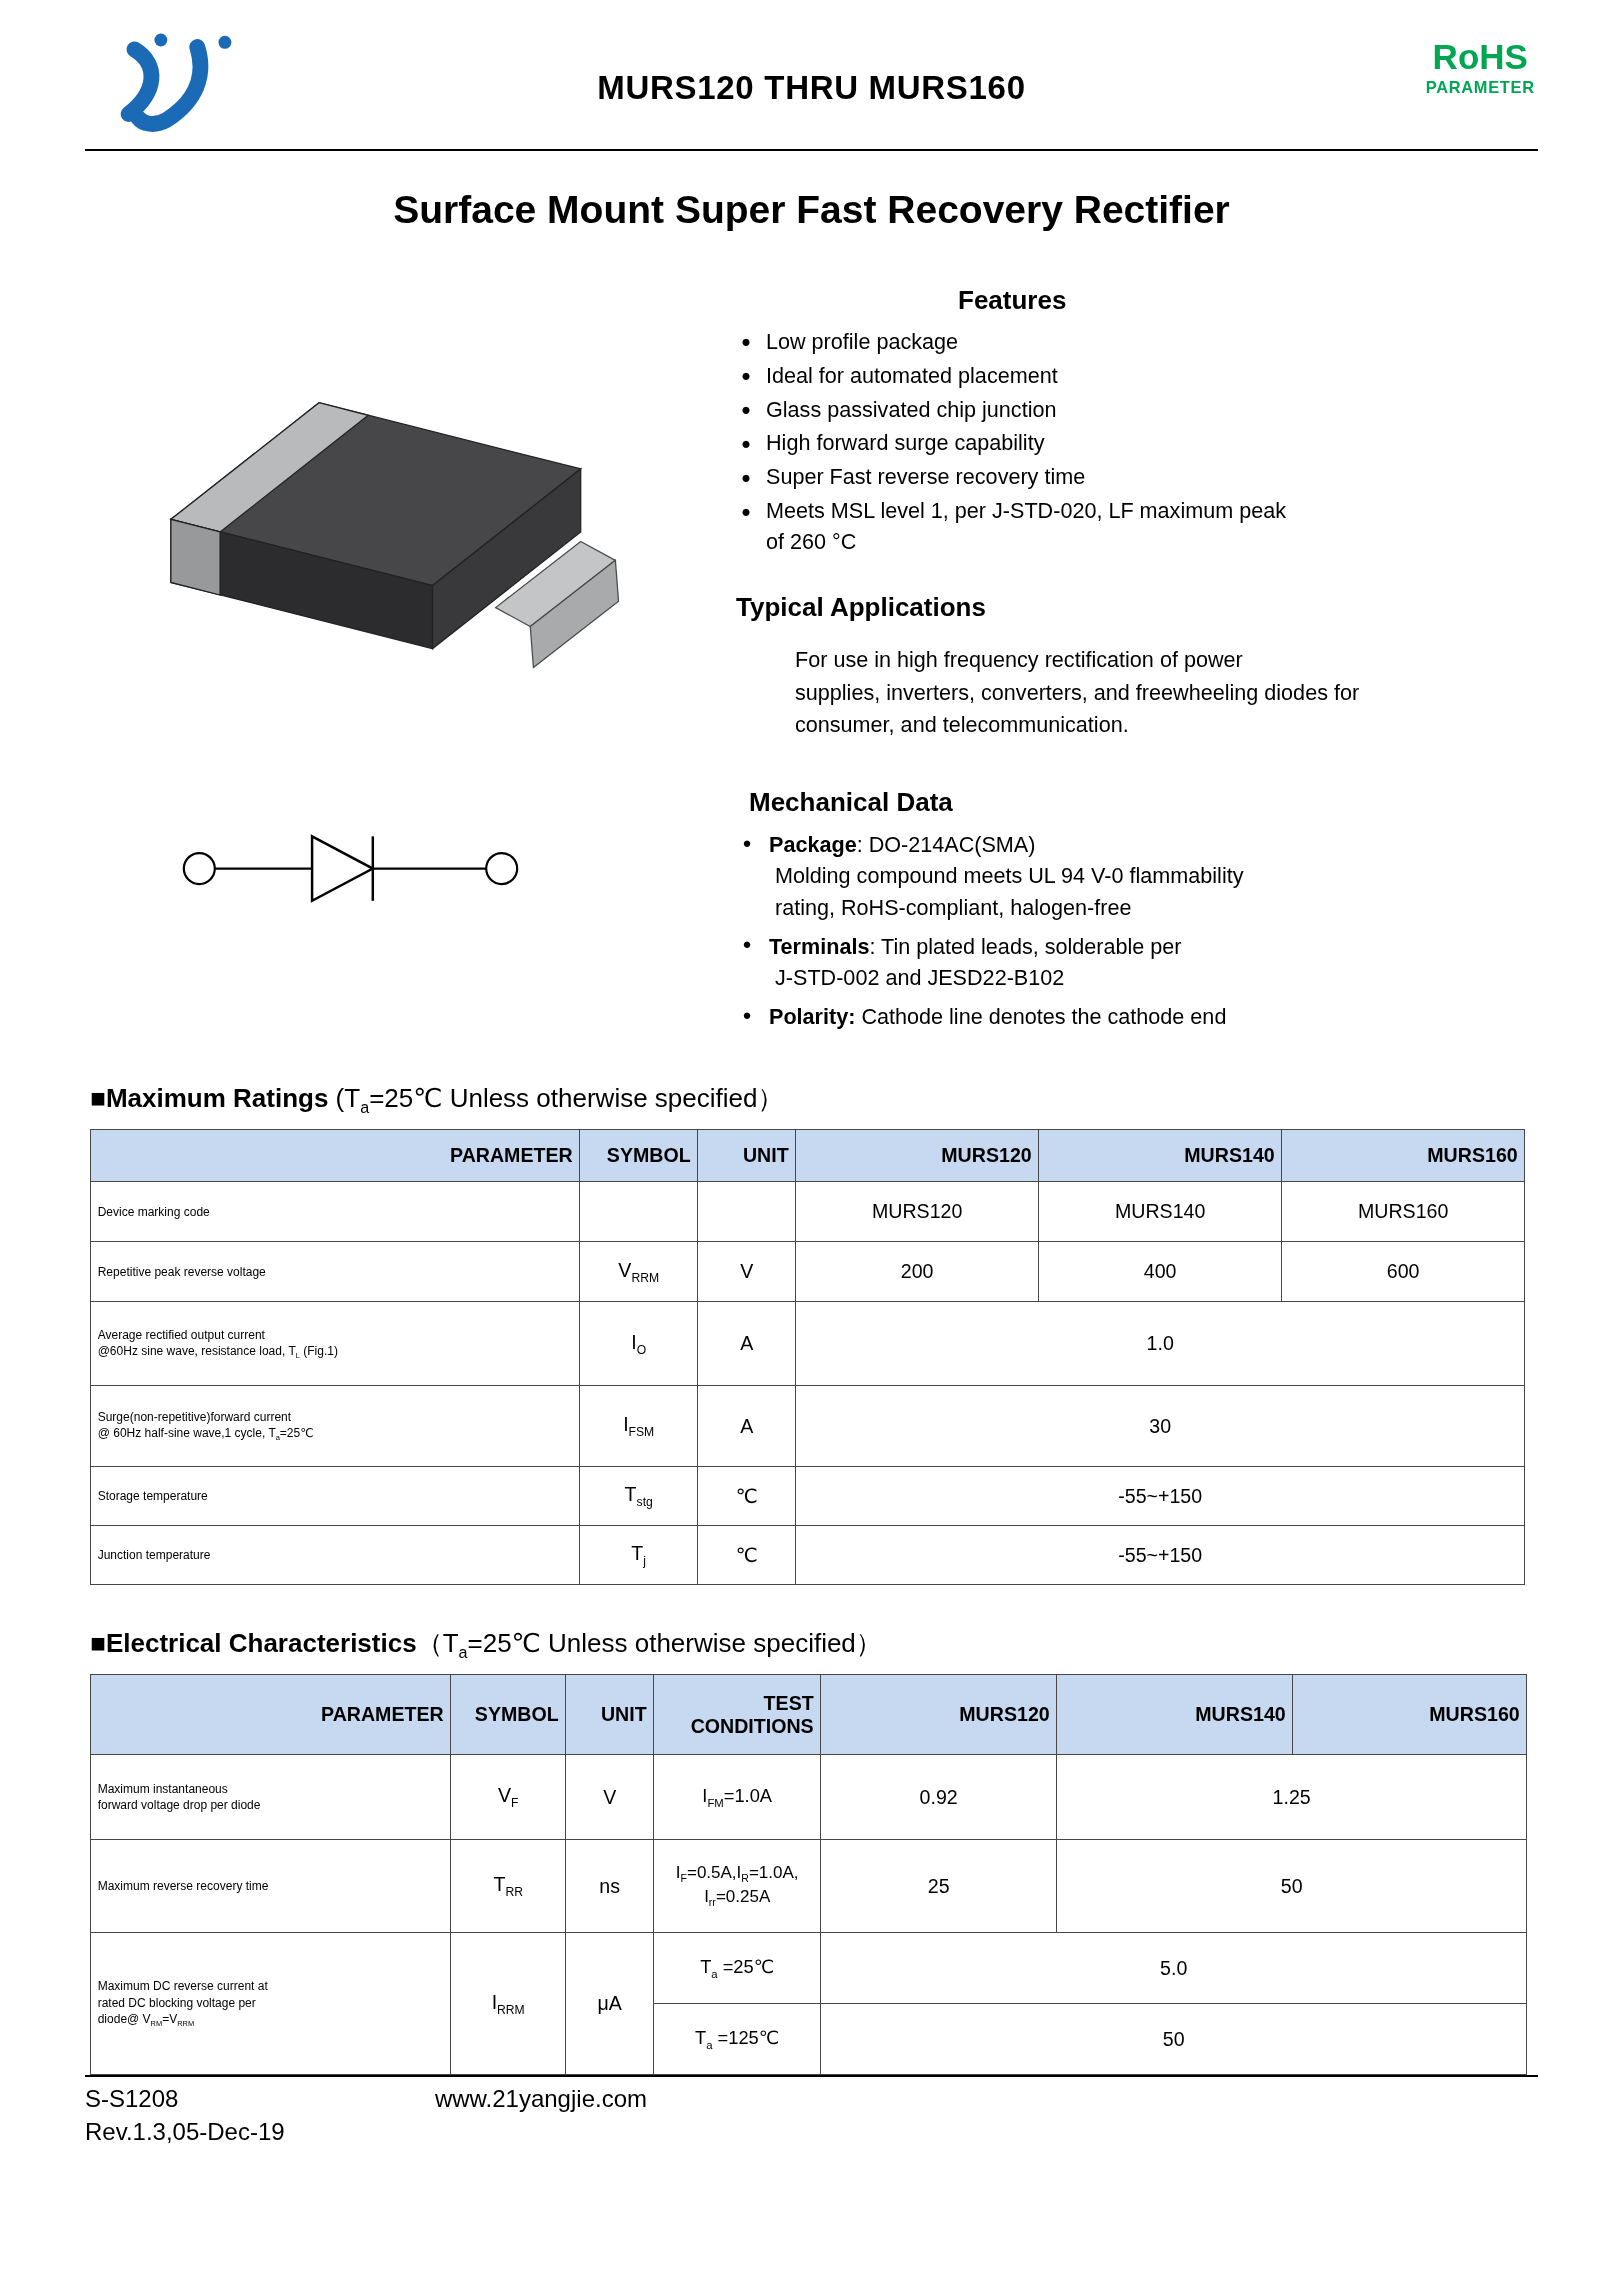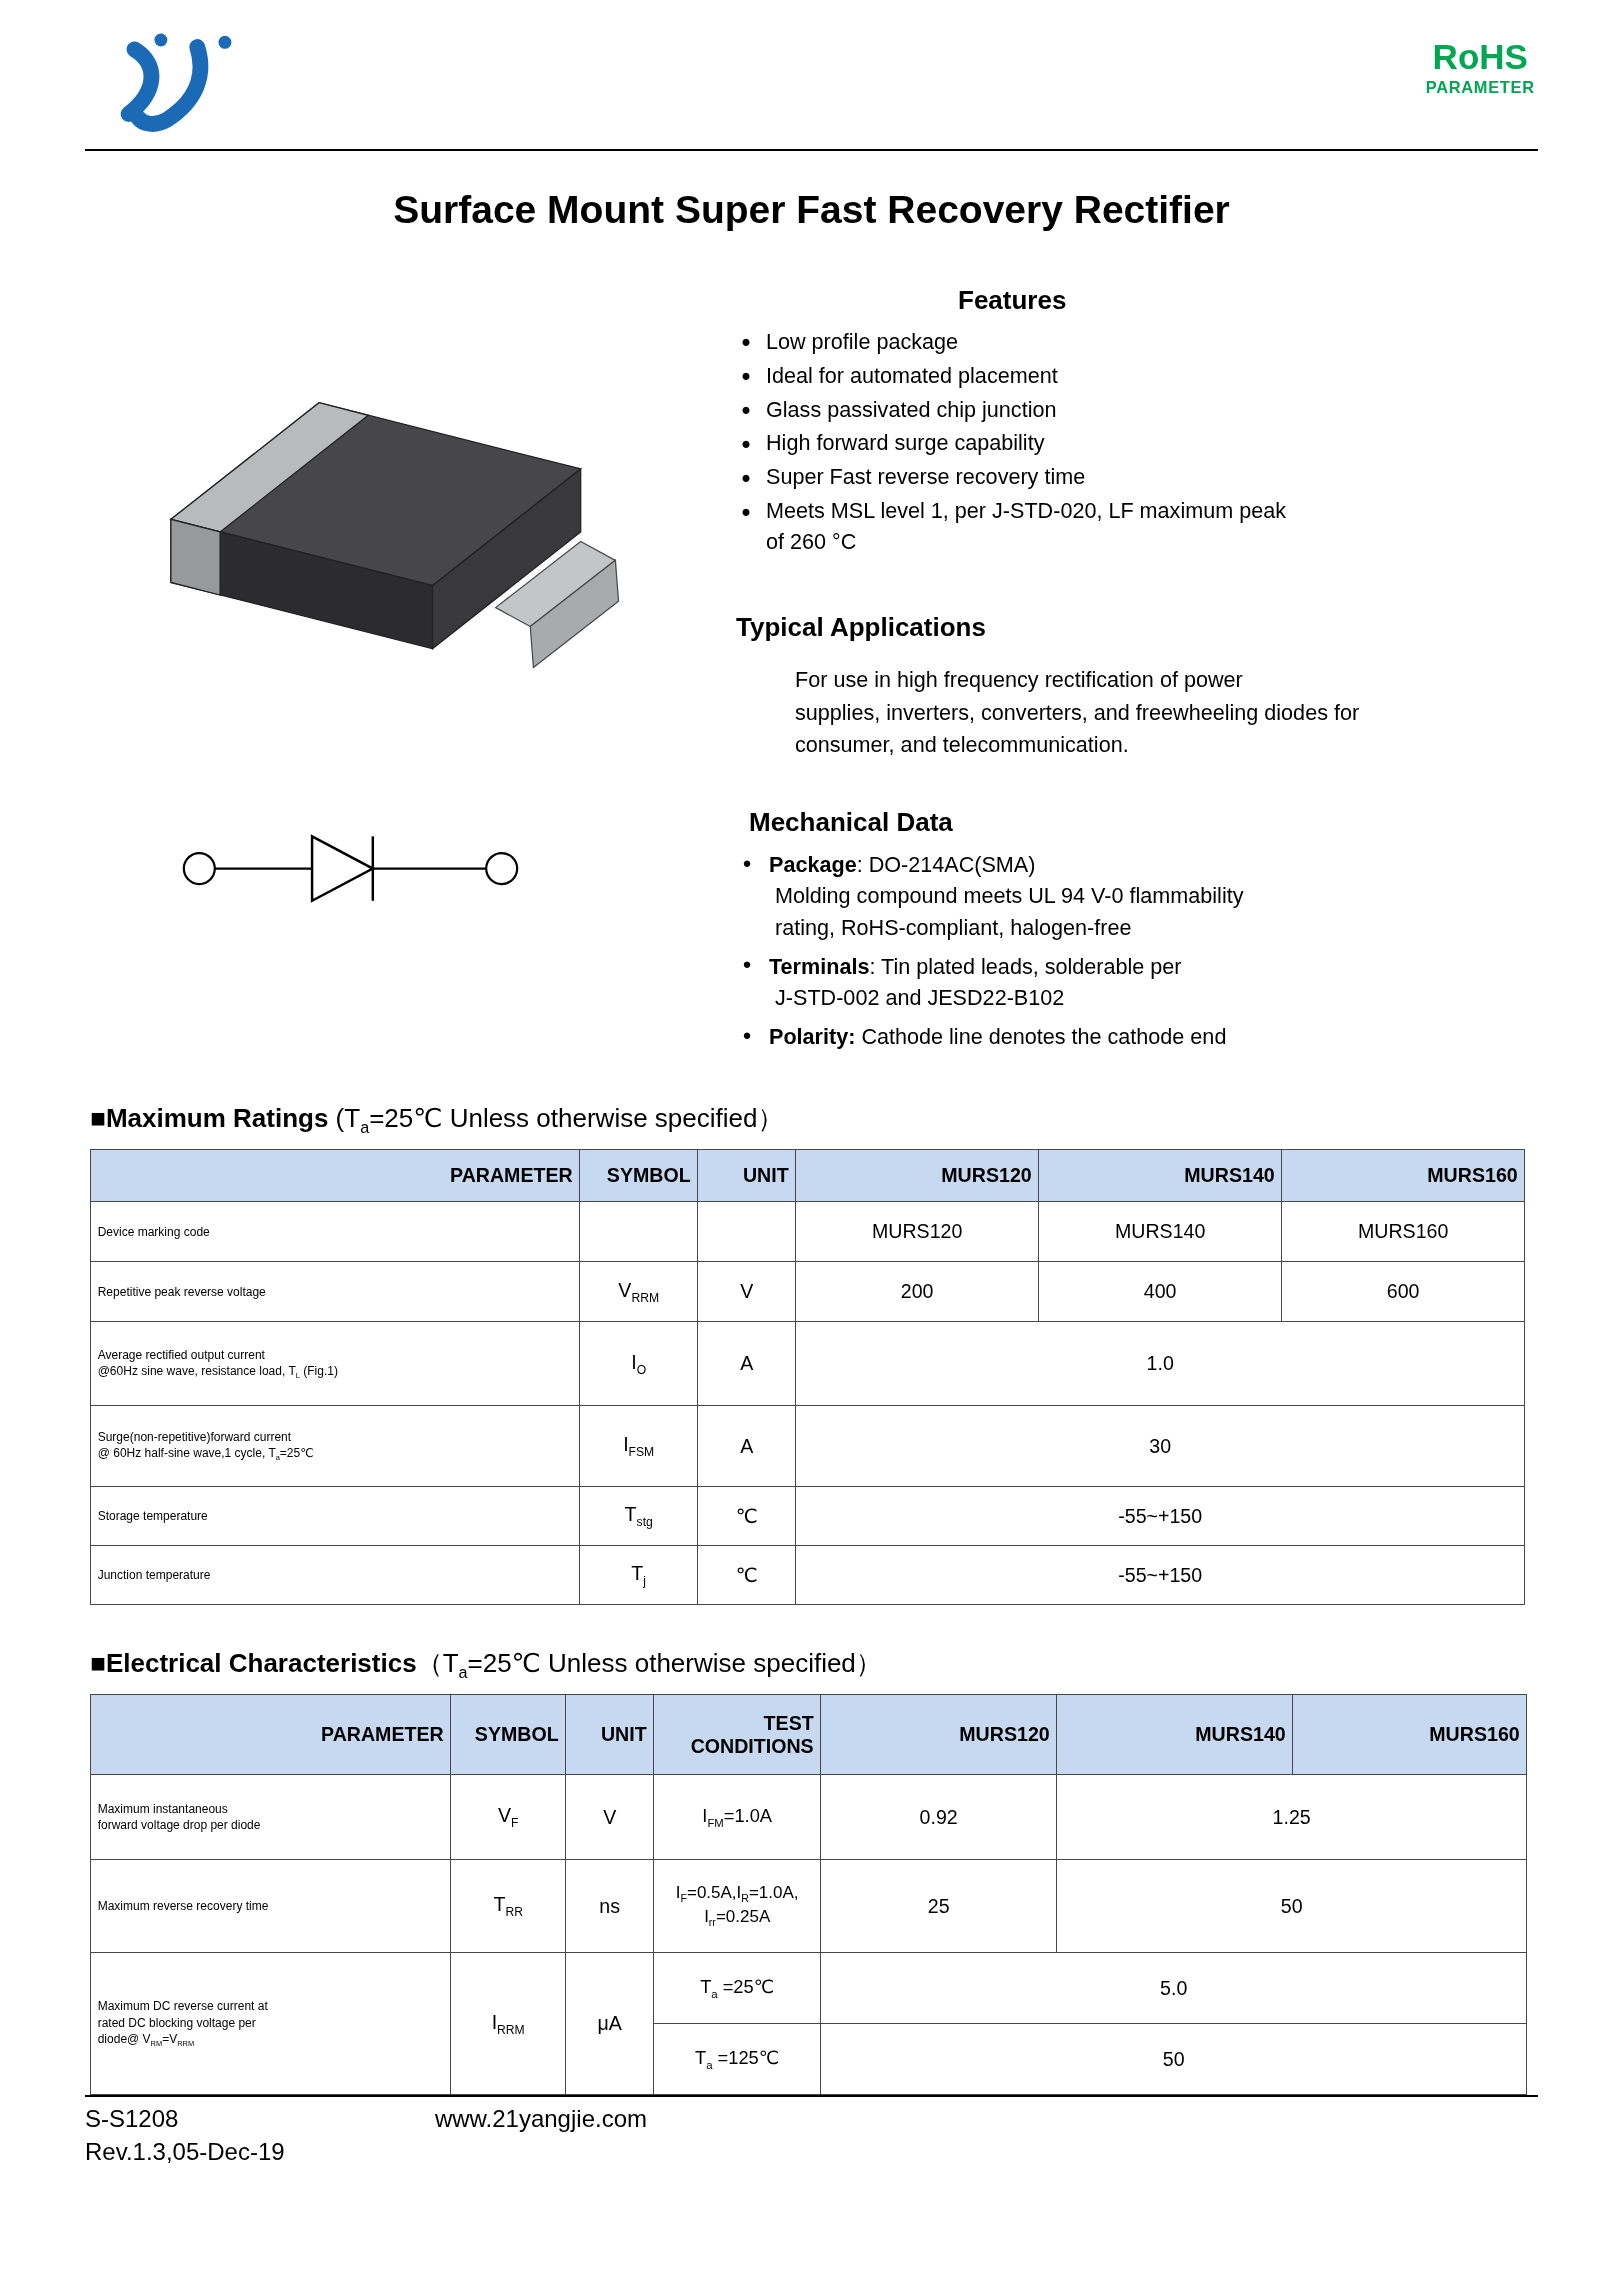--- a/index.html
+++ b/index.html
@@ -16,21 +16,21 @@
   .rule{border-top:2.6px solid #000;flex:none;}
   .doc-title{text-align:center;font-size:39px;font-weight:bold;margin-top:37px;flex:none;}
   
   .content-row{display:flex;margin-top:27.5px;flex:none;}
   .left-col{width:628px;flex:none;}
   .pkg-svg{display:block;width:517px;margin:19.6px 0 0 26px;}
   .diode-svg{display:block;width:347px;margin:98px 0 0 92px;}
   .right-col{flex:1;padding-left:23px;}
   .sec-head{font-size:26px;font-weight:bold;margin:0 0 10.5px 0;}
   .feat-head{margin-left:222px;}
-  .apps-head{margin-top:54px;}
+  .apps-head{margin-top:34px;}
   .mech-head{margin-top:46px;margin-left:13px;}
   ul{list-style:none;margin:0;padding:0;}
   .features-list{font-size:21.6px;line-height:1.42;}
   .features-list li{padding-left:30px;position:relative;margin-bottom:3.3px;max-width:707px;white-space:pre-line;}
   .features-list li::before{content:"●";position:absolute;left:5.2px;top:3.3px;font-size:16.4px;}
   .apps-text{font-size:21.6px;line-height:1.5;margin-left:59px;max-width:654px;white-space:pre-line;}
   .mech-list{font-size:21.6px;line-height:1.45;}
   .mech-list li{padding-left:33px;position:relative;margin-bottom:7.9px;max-width:694px;}
   .mech-list li::before{content:"●";position:absolute;left:6.5px;top:2.6px;font-size:15px;}
   .mech-detail{white-space:pre-line;margin-left:6px;}
@@ -65,20 +65,21 @@
 
 <div class="page">
 
   <header class="hdr">
     <svg class="logo" viewBox="0 0 240 170">
       <path d="M45,32 C88,58 82,106 35,142" stroke="#1a6ab5" stroke-width="27" fill="none" stroke-linecap="round"></path>
       <path d="M152,28 C167,76 150,120 100,152 C79,164 59,159 51,148" stroke="#1a6ab5" stroke-width="27" fill="none" stroke-linecap="round"></path>
       <circle cx="90" cy="16" r="11" fill="#1a6ab5"></circle>
       <circle cx="199" cy="20" r="11" fill="#1a6ab5"></circle>
     </svg>
+    <div class="hdr-title">MURS120 THRU MURS160</div>
     <div class="rohs">
       <div class="rohs-main">RoHS</div>
       <div class="rohs-sub">PARAMETER</div>
     </div>
   </header>
   <div class="rule"></div>
 
   <h1 class="doc-title">Surface Mount Super Fast Recovery Rectifier</h1>
 
   <div class="content-row">

